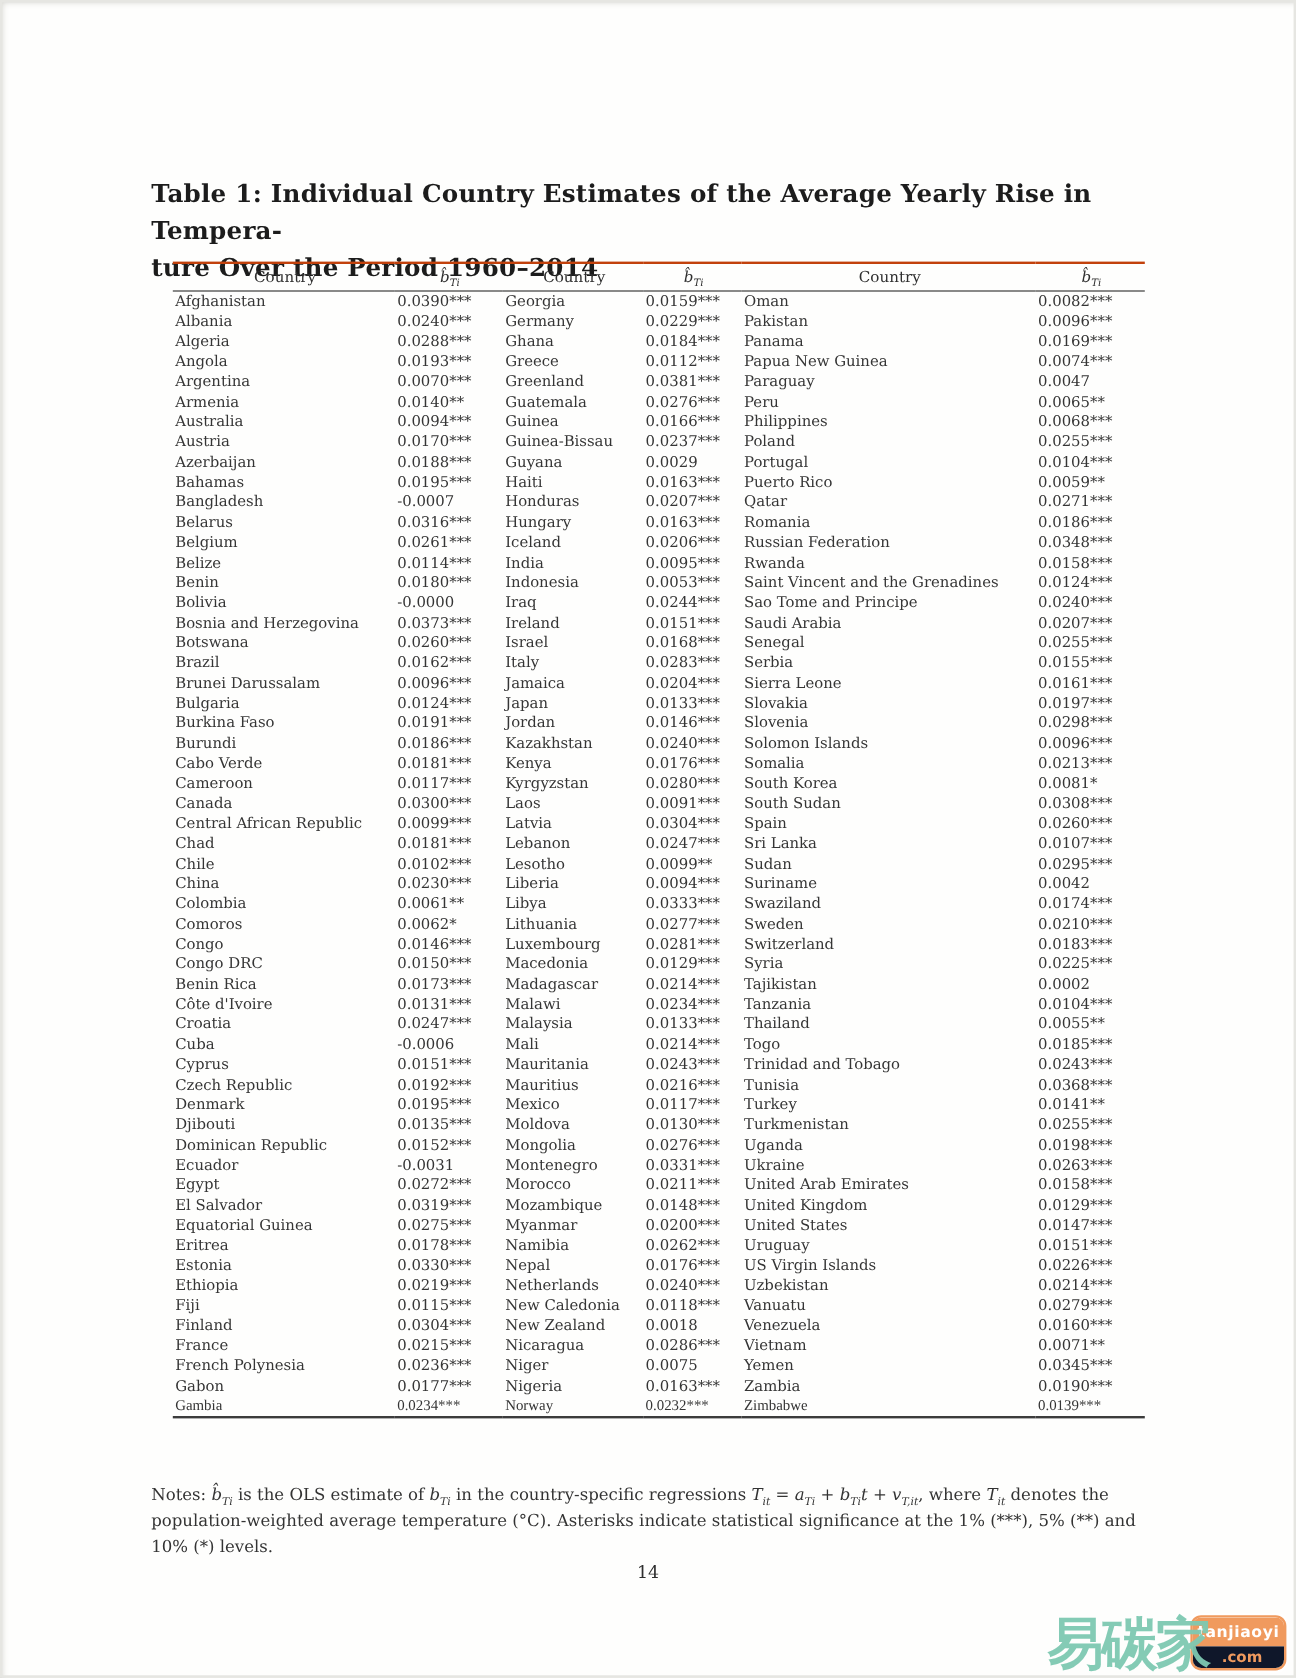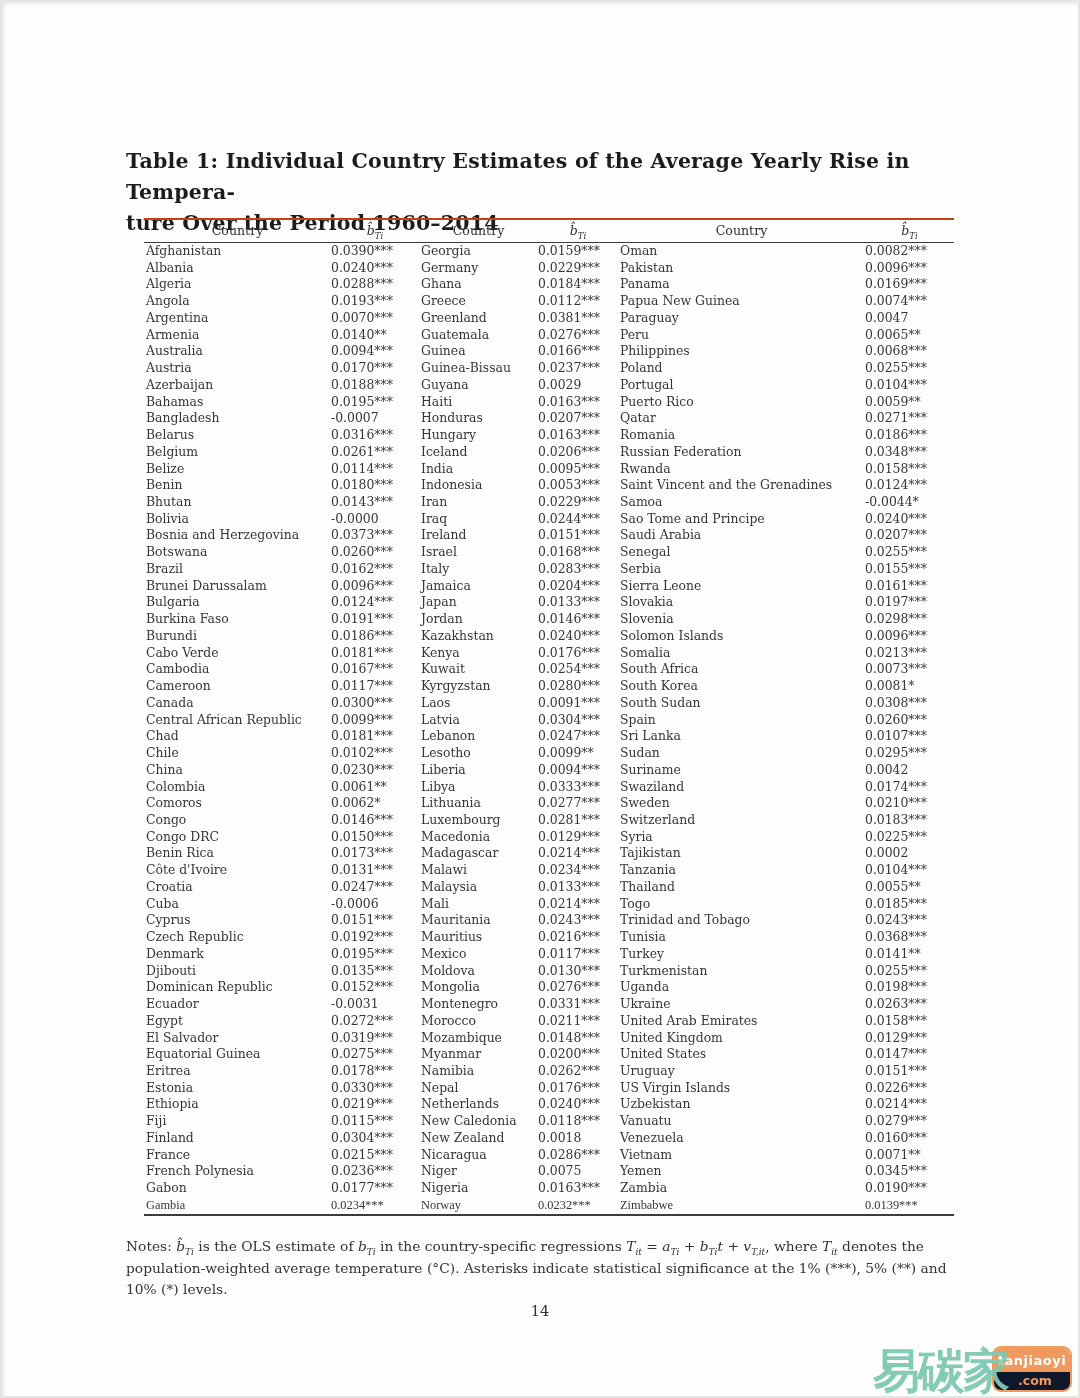--- a/index.html
+++ b/index.html
@@ -208,28 +208,20 @@
           </tr>
           <tr>
             <td>Benin</td>
             <td>0.0180***</td>
             <td>Indonesia</td>
             <td>0.0053***</td>
             <td>Saint Vincent and the Grenadines</td>
             <td>0.0124***</td>
           </tr>
           <tr>
-            <td>Bhutan</td>
-            <td>0.0143***</td>
-            <td>Iran</td>
-            <td>0.0229***</td>
-            <td>Samoa</td>
-            <td>-0.0044*</td>
-          </tr>
-          <tr>
             <td>Bolivia</td>
             <td>-0.0000</td>
             <td>Iraq</td>
             <td>0.0244***</td>
             <td>Sao Tome and Principe</td>
             <td>0.0240***</td>
           </tr>
           <tr>
             <td>Bosnia and Herzegovina</td>
             <td>0.0373***</td>
@@ -286,28 +278,20 @@
             <td>Solomon Islands</td>
             <td>0.0096***</td>
           </tr>
           <tr>
             <td>Cabo Verde</td>
             <td>0.0181***</td>
             <td>Kenya</td>
             <td>0.0176***</td>
             <td>Somalia</td>
             <td>0.0213***</td>
-          </tr>
-          <tr>
-            <td>Cambodia</td>
-            <td>0.0167***</td>
-            <td>Kuwait</td>
-            <td>0.0254***</td>
-            <td>South Africa</td>
-            <td>0.0073***</td>
           </tr>
           <tr>
             <td>Cameroon</td>
             <td>0.0117***</td>
             <td>Kyrgyzstan</td>
             <td>0.0280***</td>
             <td>South Korea</td>
             <td>0.0081*</td>
           </tr>
           <tr>

